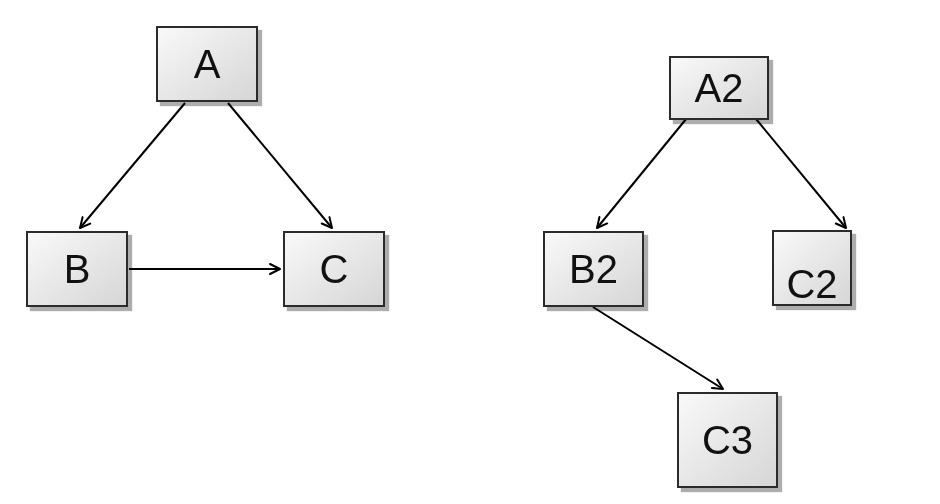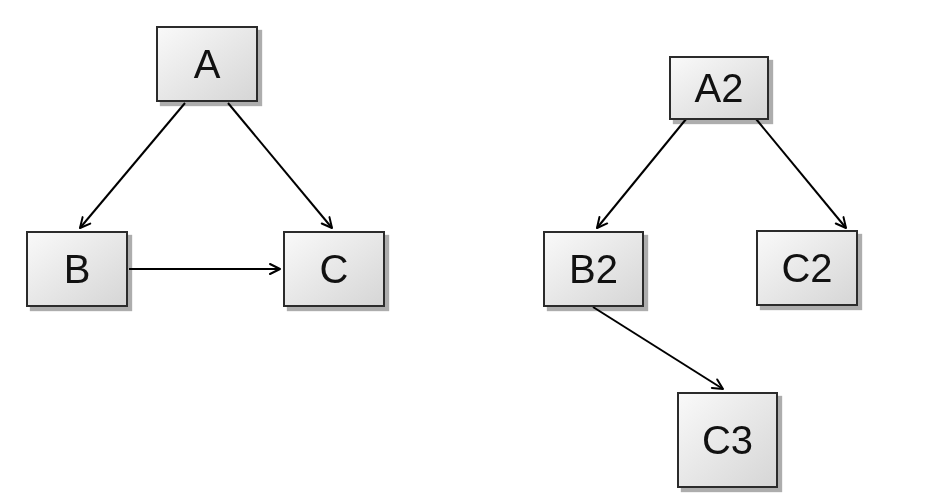--- a/index.html
+++ b/index.html
@@ -72,20 +72,20 @@
       </div>
       <div class="node" style="left: 283px; top: 231px; width: 102px; height: 76px;">
         <span class="node-label">C</span>
       </div>
       <div class="node" style="left: 669px; top: 25px; width: 100px; height: 64px; margin-top: 31px;">
         <span class="node-label">A2</span>
       </div>
       <div class="node" style="left: 543px; top: 231px; width: 101px; height: 76px;">
         <span class="node-label">B2</span>
       </div>
-      <div class="node" style="left: 756px; top: 230px; width: 102px; height: 76px;">
+      <div class="node" style="left: 772px; top: 230px; width: 80px; height: 76px; align-items: flex-end;">
         <span class="node-label">C2</span>
       </div>
       <div class="node" style="left: 677px; top: 392px; width: 101px; height: 96px;">
         <span class="node-label">C3</span>
       </div>
     </div>
 </div>
 
 </body></html>

